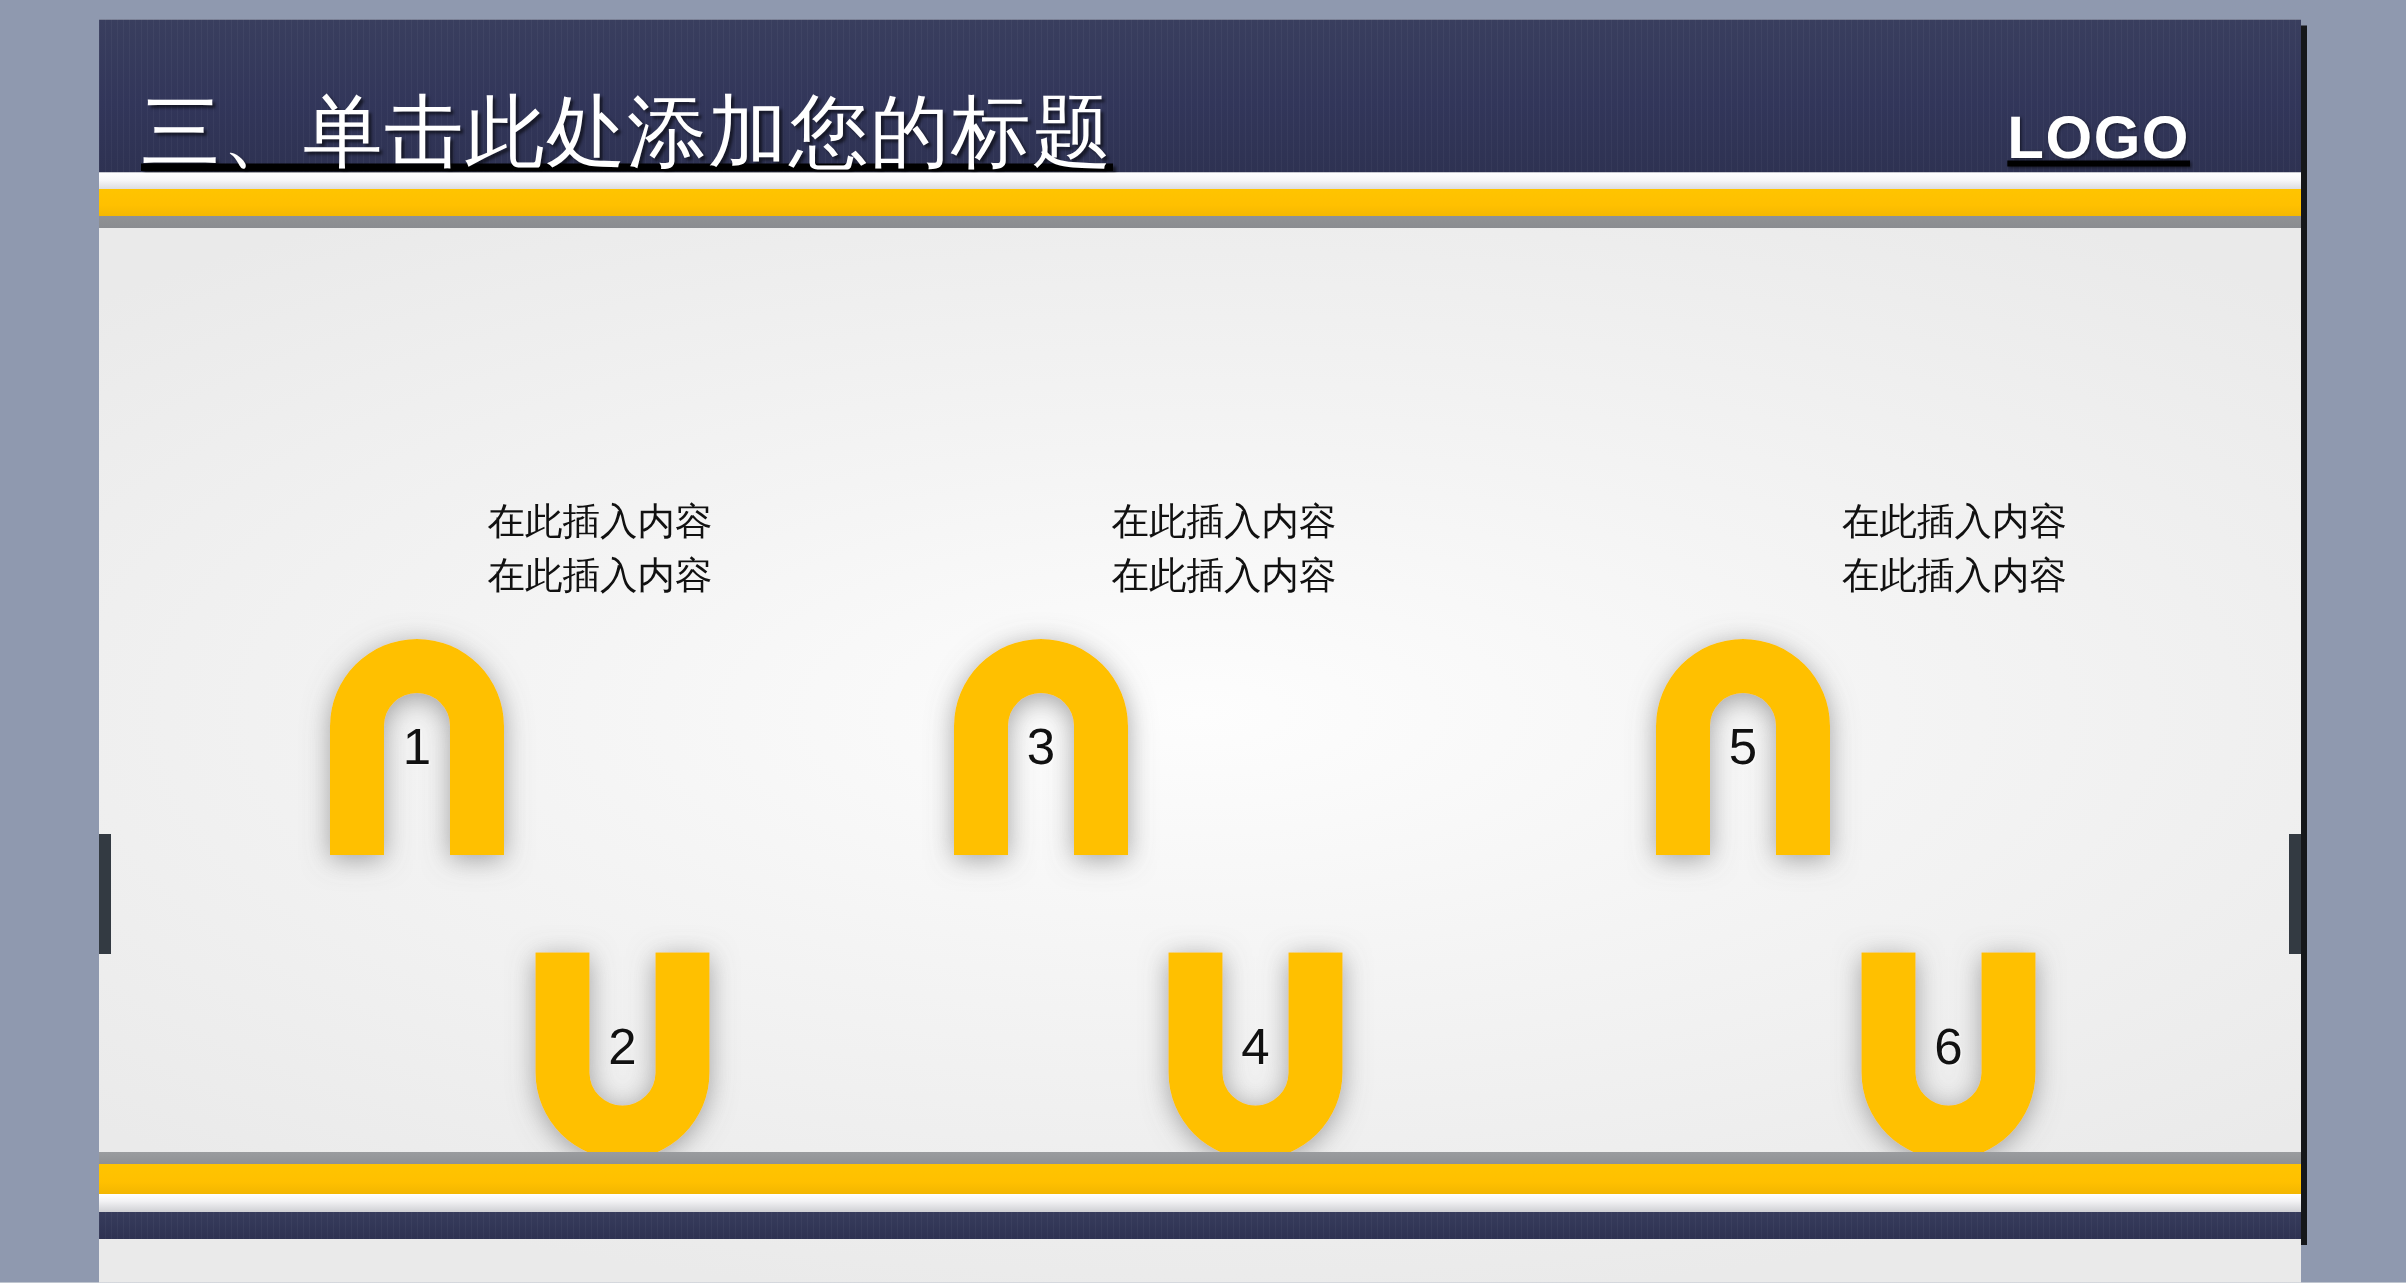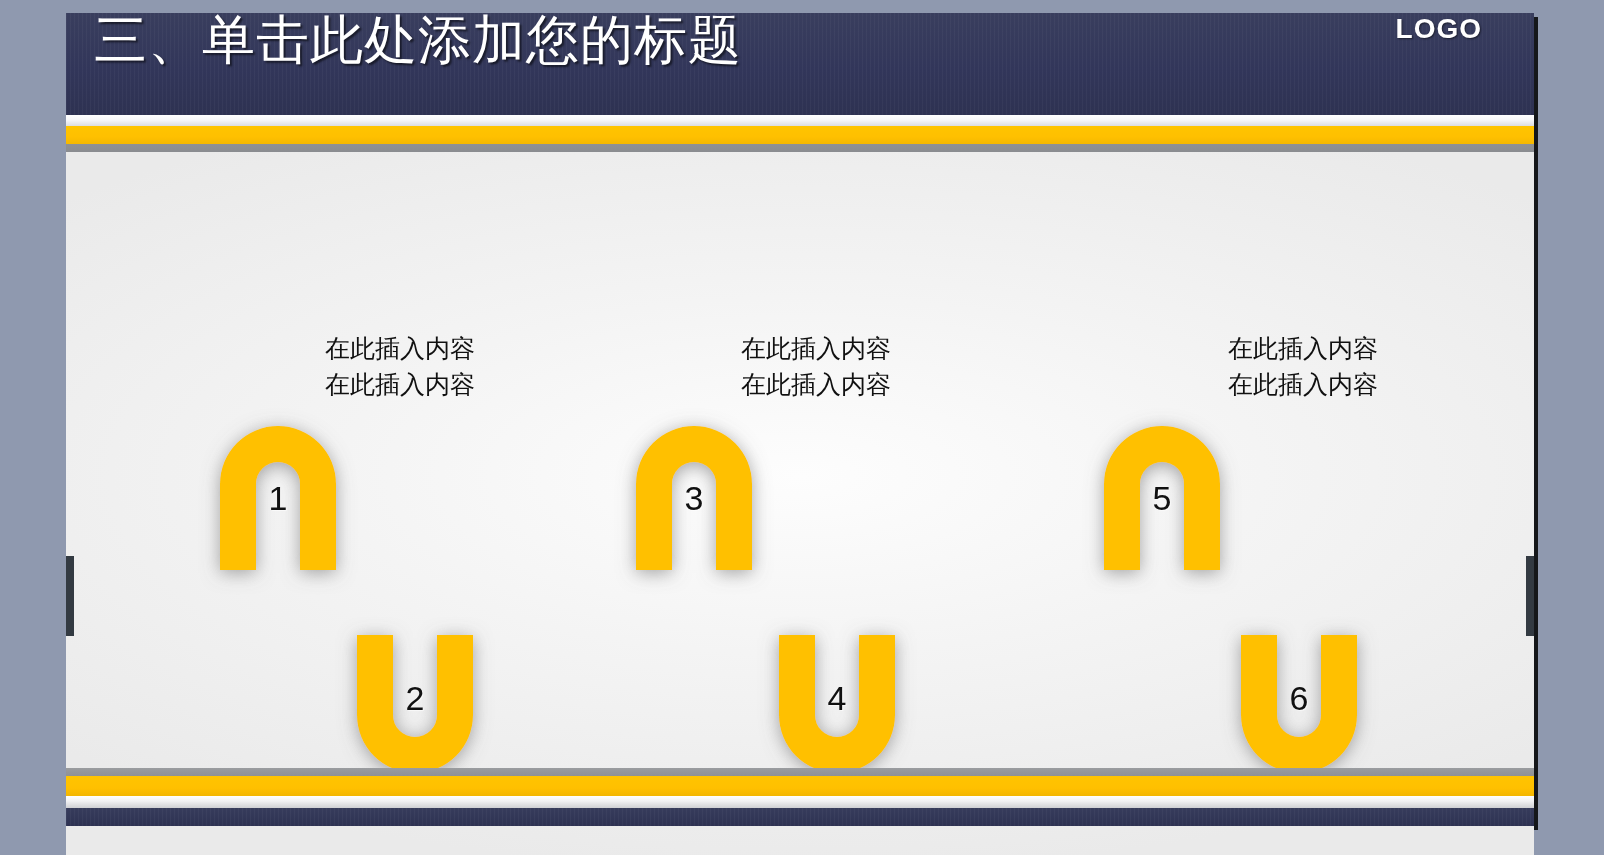--- a/index.html
+++ b/index.html
@@ -35,38 +35,39 @@
     width: 100%;
     height: 102px;
     background:
       repeating-linear-gradient(90deg,
         rgba(255,255,255,0.035) 0px,
         rgba(255,255,255,0.035) 1px,
         rgba(0,0,0,0.0) 1px,
         rgba(0,0,0,0.0) 4px),
       linear-gradient(180deg, #393e5e 0%, #32365a 55%, #2e3252 100%);
     display: flex;
-    align-items: flex-start;
+    align-items: flex-end;
     justify-content: space-between;
-    padding: 0 52px 0 28px;
+    padding: 0 74px 0 28px;
+    text-decoration: underline;
   }
 
   #slide-title {
     color: #ffffff;
     font-family: "Liberation Sans", "DejaVu Sans", sans-serif;
     font-size: 53px;
     line-height: 1.0;
     letter-spacing: 1px;
     text-shadow: 2px 2px 2px rgba(0,0,0,0.55);
     white-space: nowrap;
   }
 
   #logo-text {
     color: #ffffff;
-    font-size: 28px;
+    font-size: 40px;
     font-weight: bold;
     letter-spacing: 1px;
     text-shadow: 1px 1px 2px rgba(0,0,0,0.5);
   }
 
   
   #hdr-silver {
     position: absolute;
     left: 0; top: 102px;
     width: 100%;

